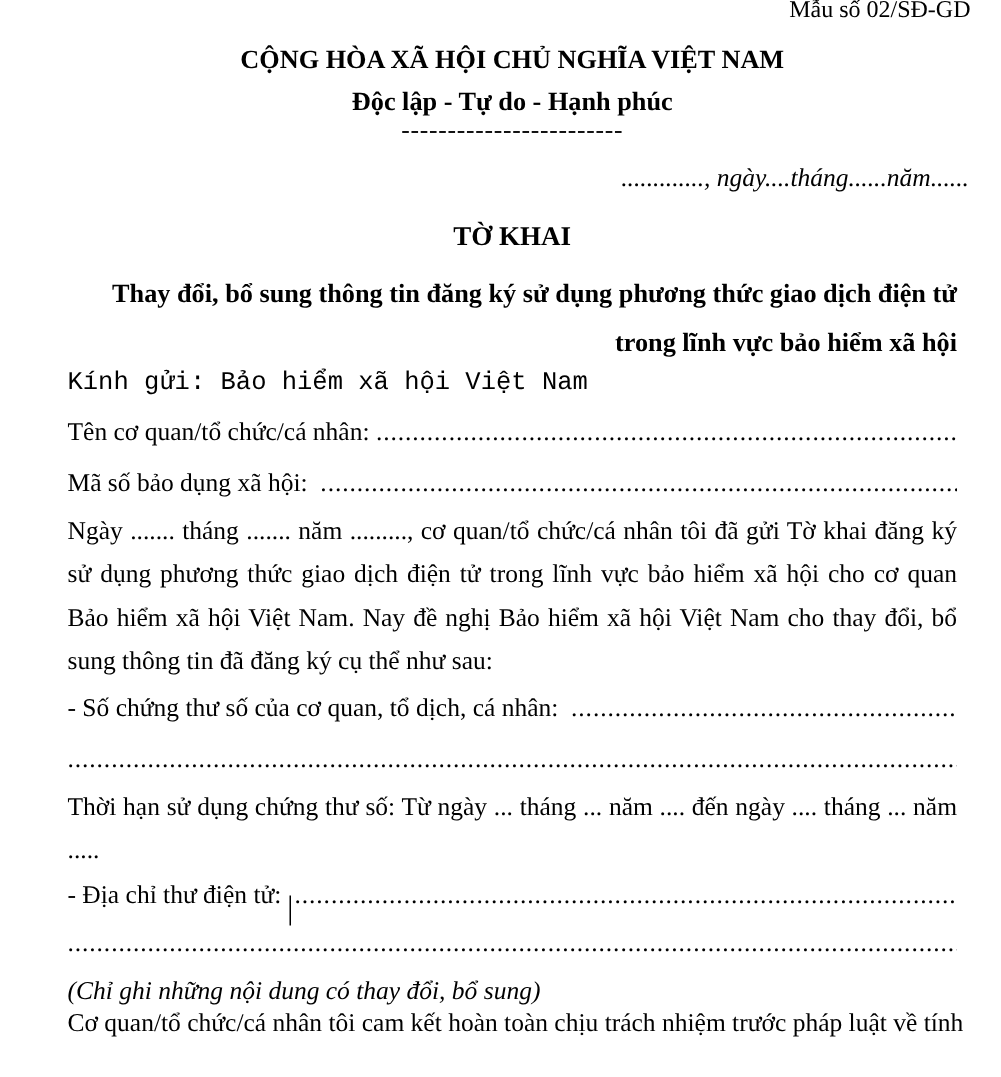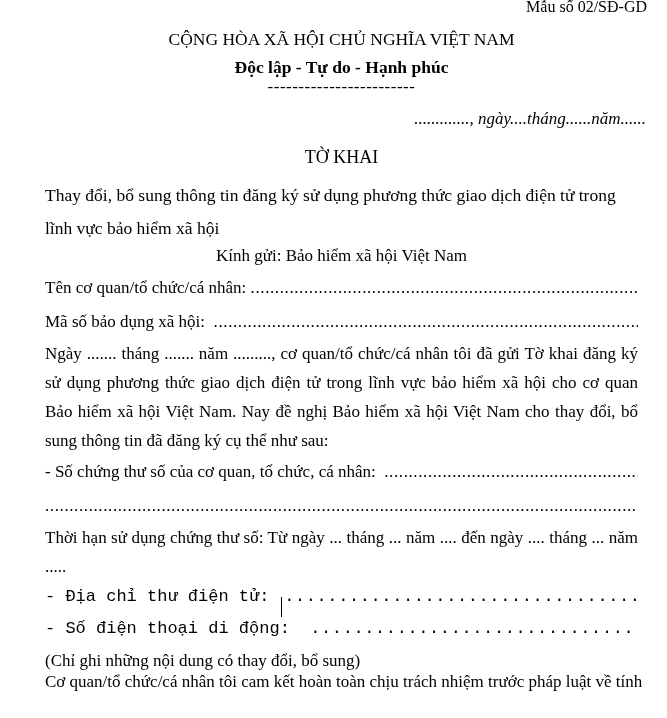--- a/index.html
+++ b/index.html
@@ -22,21 +22,21 @@
   .form-code {
     margin-top: -3px;
     margin-right: -9px;
     text-align: right;
     font-size: 16px;
     line-height: 20px;
   }
   .nat-line1 {
     margin-top: 12px;
     text-align: center;
-    font-weight: normal;
+    font-weight: bold;
     font-size: 17.5px;
     line-height: 20px;
   }
   .nat-line2 {
     margin-top: 8px;
     text-align: center;
     font-weight: bold;
     font-size: 17.5px;
     line-height: 20px;
     font-family: Liberation Serif, serif;
@@ -50,57 +50,59 @@
   .date-line {
     margin-top: 16px;
     margin-right: -8px;
     text-align: right;
     font-style: italic;
     line-height: 20px;
   }
   .doc-title {
     margin-top: 18px;
     text-align: center;
-    font-weight: normal;
+    font-weight: bold;
     font-size: 18px;
     line-height: 20px;
   }
   .doc-subtitle {
     margin-top: 12px;
-    text-align: left;
-    font-weight: normal;
+    text-align: right;
+    font-weight: bold;
     font-size: 17.5px;
     line-height: 33px;
   }
   .recipient {
     margin-top: -4px;
-    text-align: center;
+    text-align: left;
     line-height: 30px;
+    font-family: Liberation Mono, monospace;
   }
   .field {
     display: flex;
     align-items: flex-end;
     line-height: 34px;
     white-space: nowrap;
   }
   .field .label { white-space: pre; flex: 0 0 auto; }
   .leader {
     flex: 1 1 auto;
     overflow: hidden;
     white-space: nowrap;
     letter-spacing: 0.6px;
   }
   .para {
     text-align: justify;
     line-height: 29px;
     margin: 0;
   }
   .para-cert { line-height: 29px; }
-  .l32 { line-height: 32px; font-family: Liberation Mono, monospace; }
+  .l32 { line-height: 32px; }
   .note-line {
+    font-style: italic;
     line-height: 32px;
   }
   .plain-line { line-height: 32px; }
   .commitment {
     margin-top: -6px;
     text-align: justify;
     text-align-last: justify;
     line-height: 22px;
     white-space: nowrap;
   }
@@ -135,38 +137,37 @@
   </div>
 
   <div class="field">
     <span class="label">Mã số bảo dụng xã hội:  </span>
     <span class="leader">........................................................................................................................................................................................</span>
   </div>
 
   <p class="para">Ngày ....... tháng ....... năm ........., cơ quan/tổ chức/cá nhân tôi đã gửi Tờ khai đăng ký sử dụng phương thức giao dịch điện tử trong lĩnh vực bảo hiểm xã hội cho cơ quan Bảo hiểm xã hội Việt Nam. Nay đề nghị Bảo hiểm xã hội Việt Nam cho thay đổi, bổ sung thông tin đã đăng ký cụ thể như sau:</p>
 
   <div class="field">
-    <span class="label">- Số chứng thư số của cơ quan, tổ chức, cá nhân:  </span>
+    <span class="label">- Số chứng thư số của cơ quan, tổ dịch, cá nhân:  </span>
     <span class="leader">........................................................................................................................................................................................</span>
   </div>
 
   <div class="field">
     <span class="leader">........................................................................................................................................................................................</span>
   </div>
 
   <p class="para para-cert">Thời hạn sử dụng chứng thư số: Từ ngày ... tháng ... năm .... đến ngày .... tháng ... năm .....</p>
 
   <div class="field l32">
     <span class="label">- Địa chỉ thư điện tử: </span>
     <span class="caret"></span>
     <span class="leader">........................................................................................................................................................................................</span>
   </div>
 
   <div class="field l32">
-    <span class="label">- Số điện thoại di động:  </span>
     <span class="leader">........................................................................................................................................................................................</span>
   </div>
 
   <div class="note-line">(Chỉ ghi những nội dung có thay đổi, bổ sung)</div>
 
 
   <div class="commitment">Cơ quan/tổ chức/cá nhân tôi cam kết hoàn toàn chịu trách nhiệm trước pháp luật về tính</div>
 
 </div>
 

